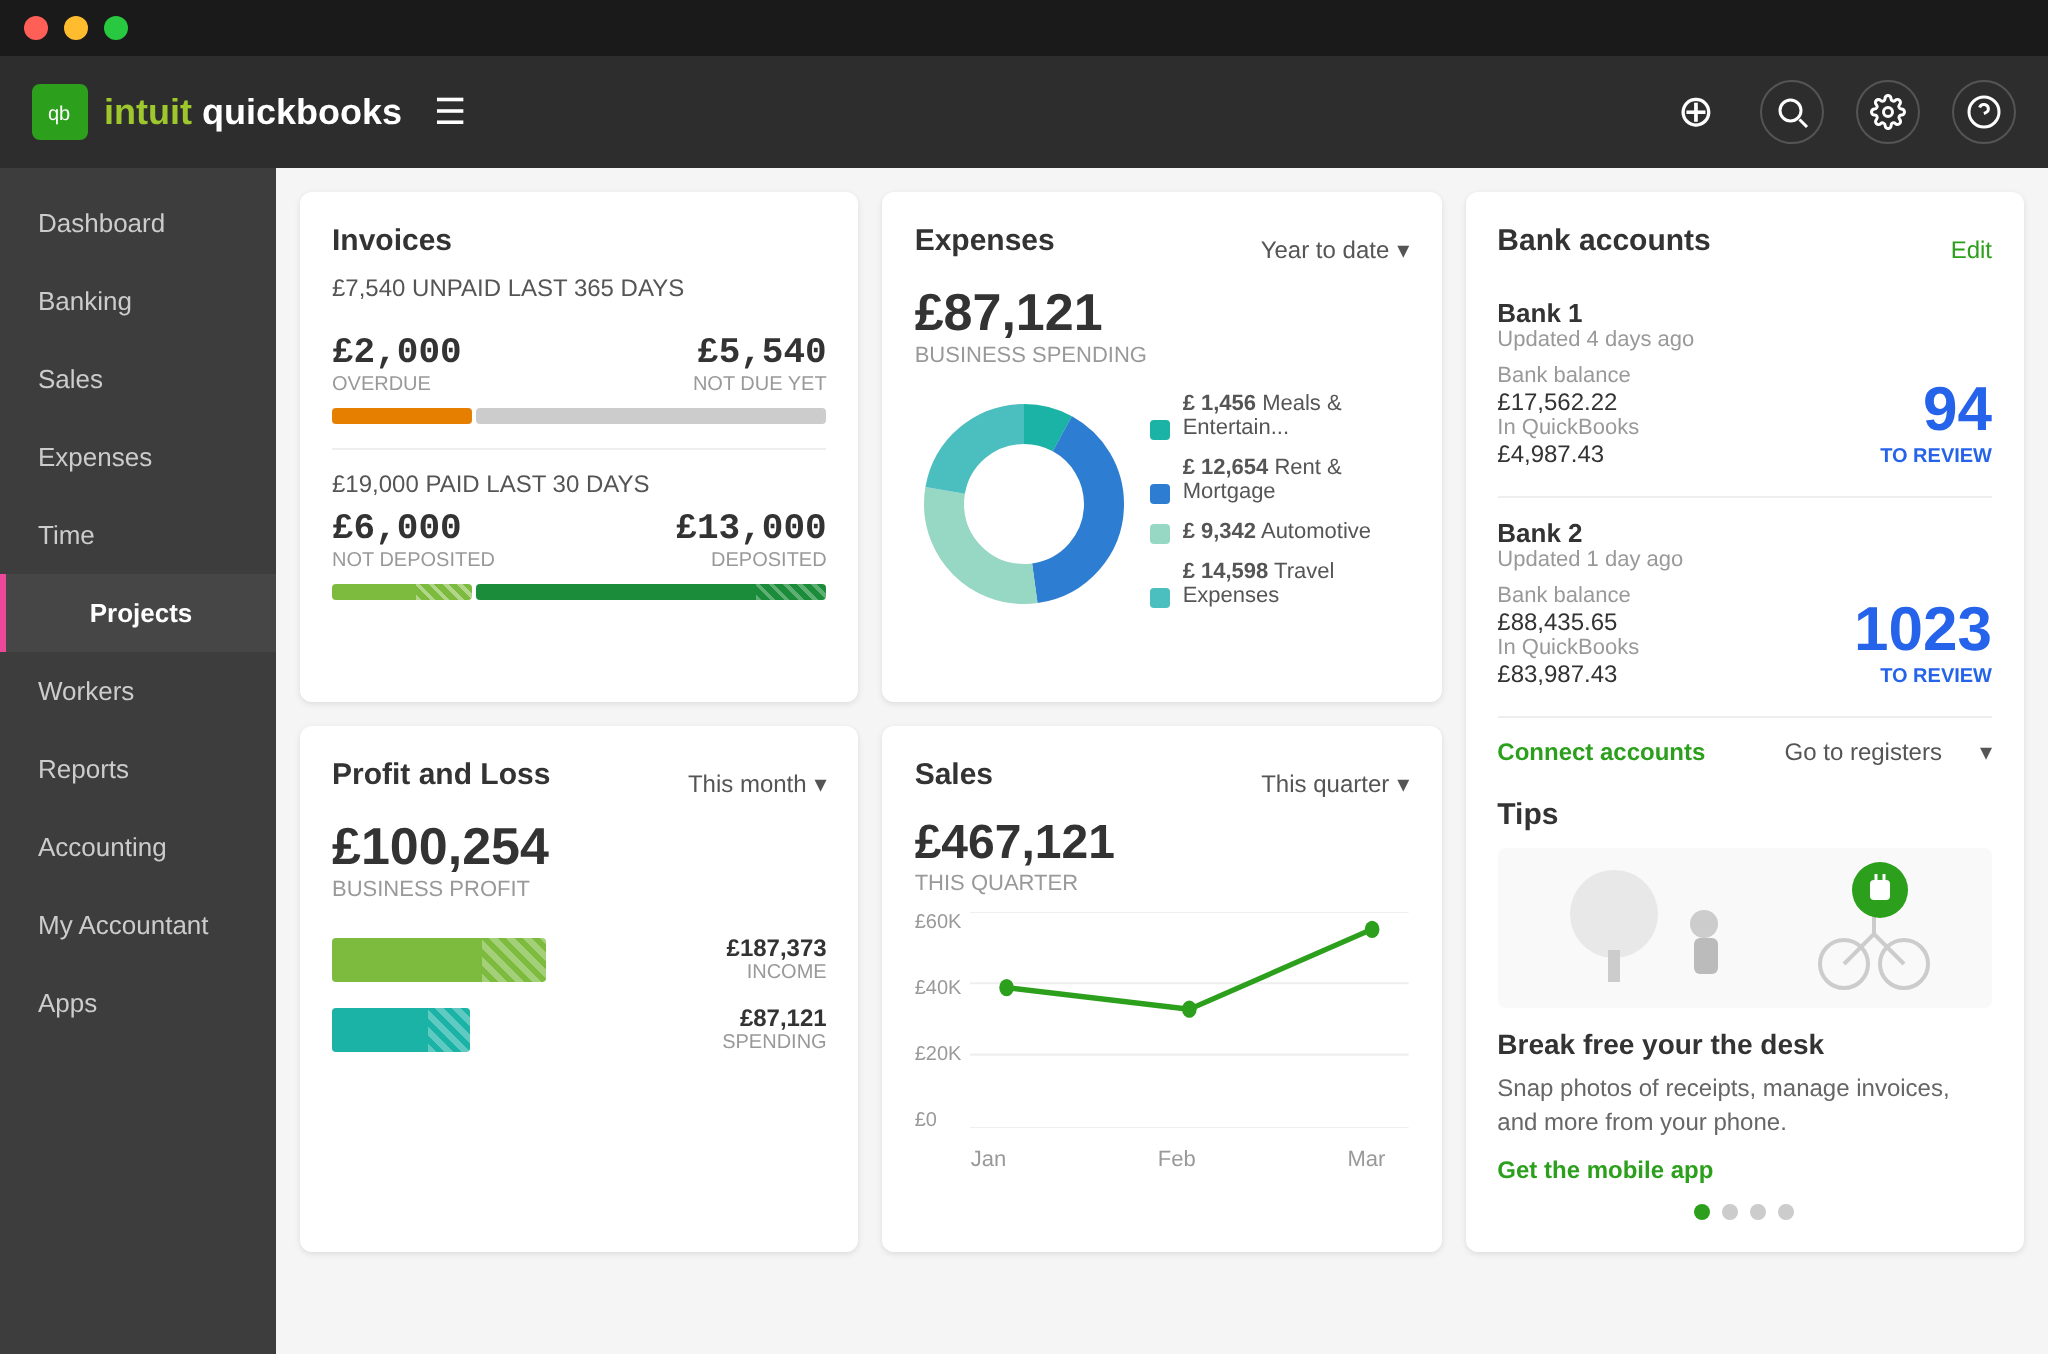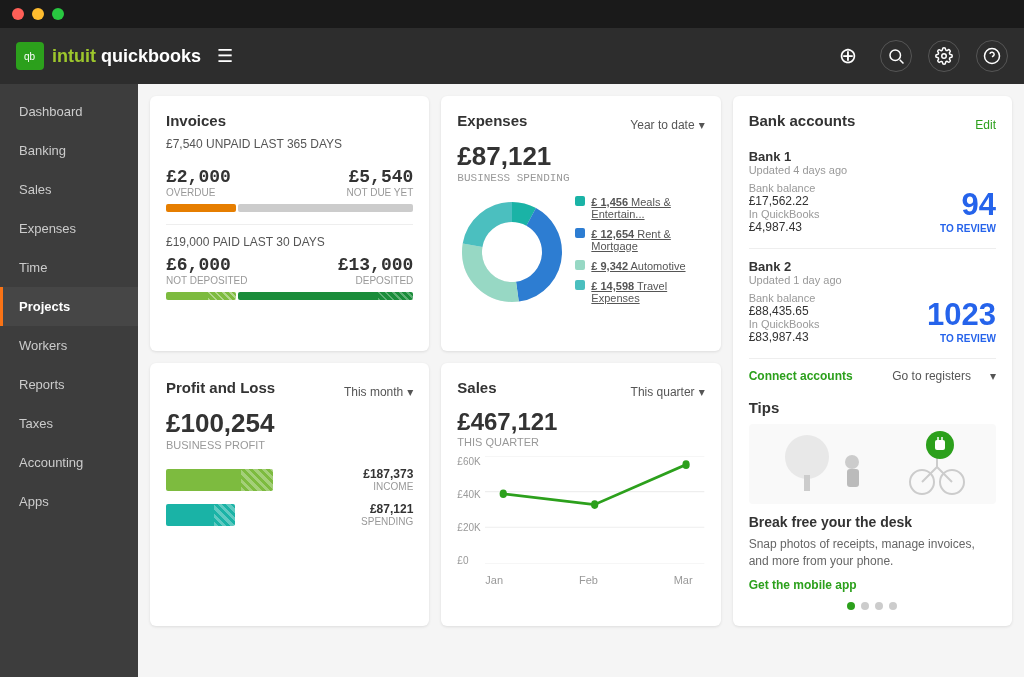--- a/index.html
+++ b/index.html
@@ -23,21 +23,21 @@
     .hamburger { color: white; font-size: 18px; cursor: pointer; }
     .header-right { display: flex; align-items: center; gap: 16px; }
     .header-icon { color: white; font-size: 20px; cursor: pointer; width: 32px; height: 32px; display: flex; align-items: center; justify-content: center; border-radius: 50%; border: 1px solid #555; }
 
     
     .app { display: flex; height: calc(677px - 28px - 56px); background: #f5f5f5; }
 
     
     .sidebar { width: 138px; background: #3d3d3d; flex-shrink: 0; padding-top: 8px; }
     .sidebar-item { padding: 12px 16px; color: #ccc; font-size: 13px; cursor: pointer; border-left: 3px solid transparent; }
-    .sidebar-item.active { color: white; font-weight: 700; background: rgba(255,255,255,0.05); border-left: 3px solid #f97316; }
+    .sidebar-item.active { color: white; font-weight: 700; background: rgba(255,255,255,0.05); border-left: 3px solid #ec4899; text-align: center; }
 
     
     .main { flex: 1; overflow-y: auto; padding: 12px; display: grid; grid-template-columns: 1fr 1fr 1fr; grid-template-rows: auto auto; gap: 12px; align-content: start; }
 
     
     .card { background: white; border-radius: 6px; padding: 16px; box-shadow: 0 1px 3px rgba(0,0,0,0.1); }
     .card-title { font-size: 15px; font-weight: 600; color: #333; margin-bottom: 8px; }
 
     
     .invoice-card { grid-column: 1; grid-row: 1; }
@@ -49,25 +49,25 @@
     .bar-gray { background: #ccc; flex: 5; border-radius: 2px; }
     .bar-green-light { background: #7dbb3f; flex: 2; border-radius: 2px; }
     .bar-green-dark { background: #1a8c3a; flex: 5; border-radius: 2px; }
     .divider { border: none; border-top: 1px solid #eee; margin: 10px 0; }
 
     
     .expenses-card { grid-column: 2; grid-row: 1; }
     .expenses-header { display: flex; justify-content: space-between; align-items: center; margin-bottom: 4px; }
     .period-selector { font-size: 12px; color: #555; display: flex; align-items: center; gap: 4px; cursor: pointer; }
     .expenses-amount { font-size: 26px; font-weight: 700; color: #333; }
-    .expenses-sub { font-size: 11px; color: #999; text-transform: uppercase; margin-bottom: 12px; font-family: Liberation Mono, monospace; }
+    .expenses-sub { font-size: 11px; color: #999; text-transform: uppercase; margin-bottom: 12px; }
     .expenses-content { display: flex; gap: 8px; align-items: center; }
     .donut-container { flex-shrink: 0; }
     .legend { flex: 1; }
-    .legend-item { display: flex; align-items: flex-start; gap: 6px; margin-bottom: 8px; font-size: 11px; color: #555; text-decoration: underline; }
+    .legend-item { display: flex; align-items: flex-end; gap: 6px; margin-bottom: 8px; font-size: 11px; color: #555; }
     .legend-dot { width: 10px; height: 10px; border-radius: 2px; flex-shrink: 0; }
 
     
     .bank-card { grid-column: 3; grid-row: 1 / 3; }
     .bank-card-header { display: flex; justify-content: space-between; align-items: center; margin-bottom: 12px; }
     .edit-link { font-size: 12px; color: #2ca01c; cursor: pointer; }
     .bank-section { margin-bottom: 14px; }
     .bank-name { font-size: 13px; font-weight: 600; color: #333; }
     .bank-updated { font-size: 11px; color: #999; margin-bottom: 6px; }
     .bank-balances { display: flex; justify-content: space-between; align-items: flex-end; }
@@ -160,22 +160,22 @@
 
   <div class="sidebar" id="sidebar">
       <div class="sidebar-item">Dashboard</div>
       <div class="sidebar-item">Banking</div>
       <div class="sidebar-item">Sales</div>
       <div class="sidebar-item">Expenses</div>
       <div class="sidebar-item">Time</div>
       <div class="sidebar-item active">Projects</div>
       <div class="sidebar-item">Workers</div>
       <div class="sidebar-item">Reports</div>
-      <div class="sidebar-item">Taxes</div>
       <div class="sidebar-item">Accounting</div>
+      <div class="sidebar-item">My Accountant</div>
       <div class="sidebar-item">Apps</div>
     </div>
 
   <div class="main">
 
     <div class="card invoice-card">
       <div class="card-title">Invoices</div>
       <div style="font-size:12px;color:#555;margin-bottom:16px;">£7,540 UNPAID LAST 365 DAYS</div>
       <div class="invoice-row">
         <div>

